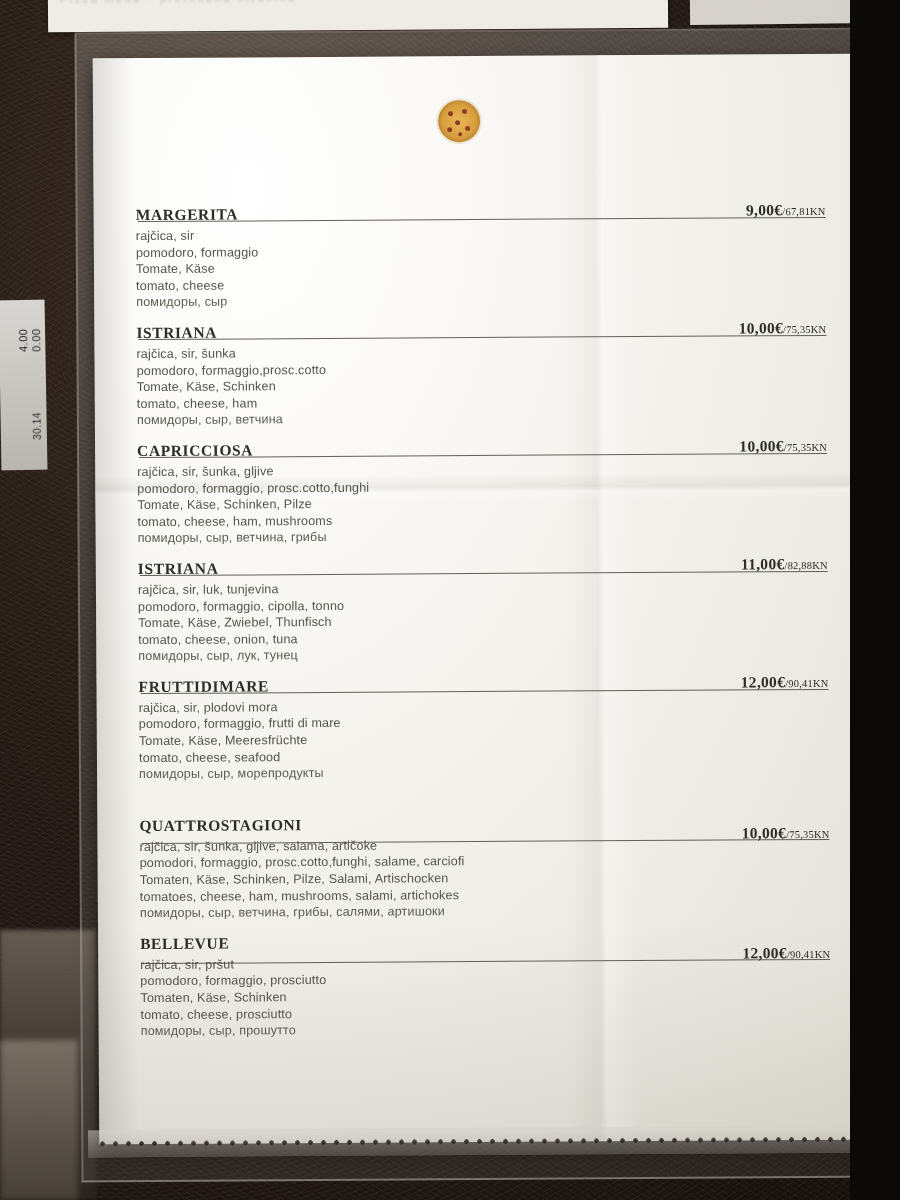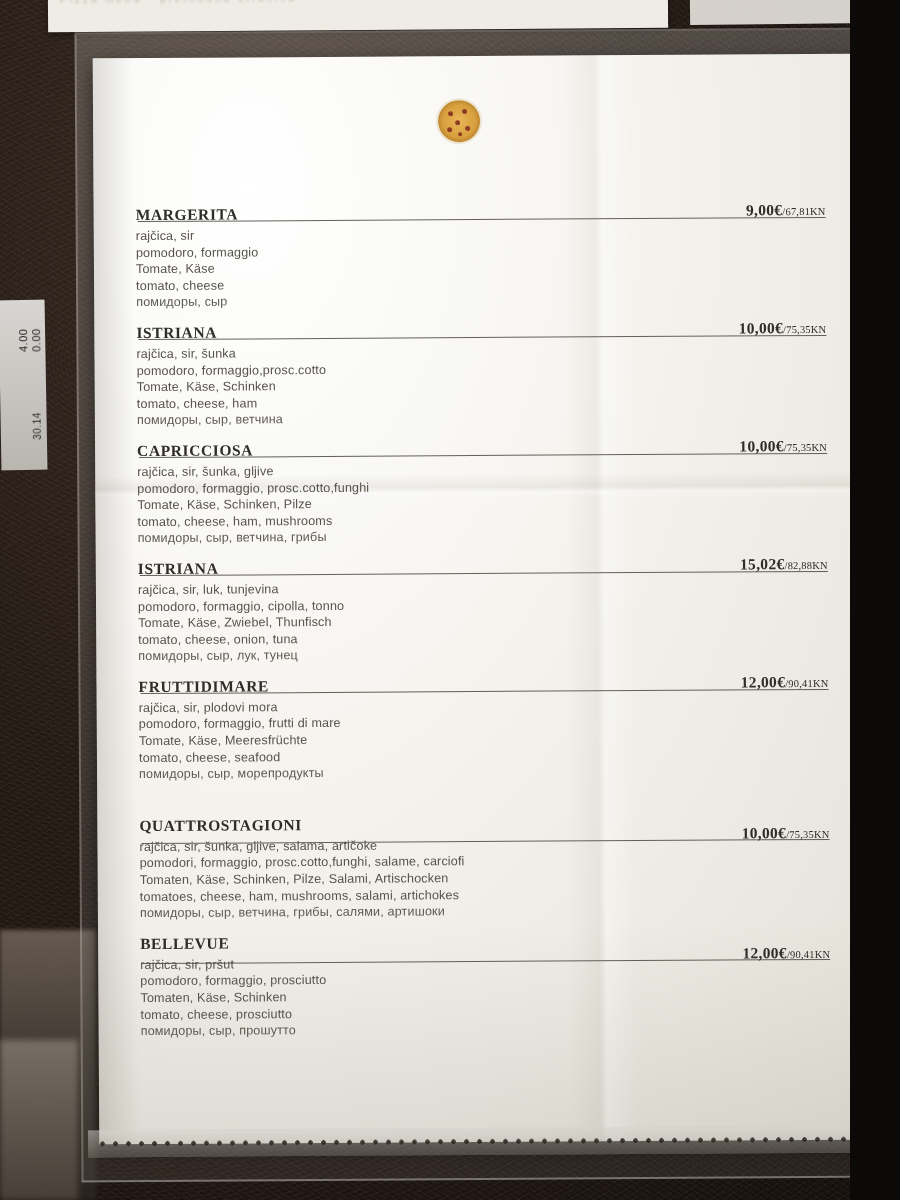--- a/index.html
+++ b/index.html
@@ -343,21 +343,21 @@
           <div>tomato, cheese, ham, mushrooms</div>
           <div class="ru">помидоры, сыр, ветчина, грибы</div>
         </div>
       </div>
 
       <div class="item" id="item-3">
         <div class="item-head">
           <span class="rule"></span>
           <span class="name">ISTRIANA</span>
           <span class="price">
-            <span class="eur">15,02€</span><span class="kn">/82,88KN</span>
+            <span class="eur">11,00€</span><span class="kn">/82,88KN</span>
           </span>
         </div>
         <div class="desc">
           <div>rajčica, sir, luk, tunjevina</div>
           <div>pomodoro, formaggio, cipolla, tonno</div>
           <div>Tomate, Käse, Zwiebel, Thunfisch</div>
           <div>tomato, cheese, onion, tuna</div>
           <div class="ru">помидоры, сыр, лук, тунец</div>
         </div>
       </div>

